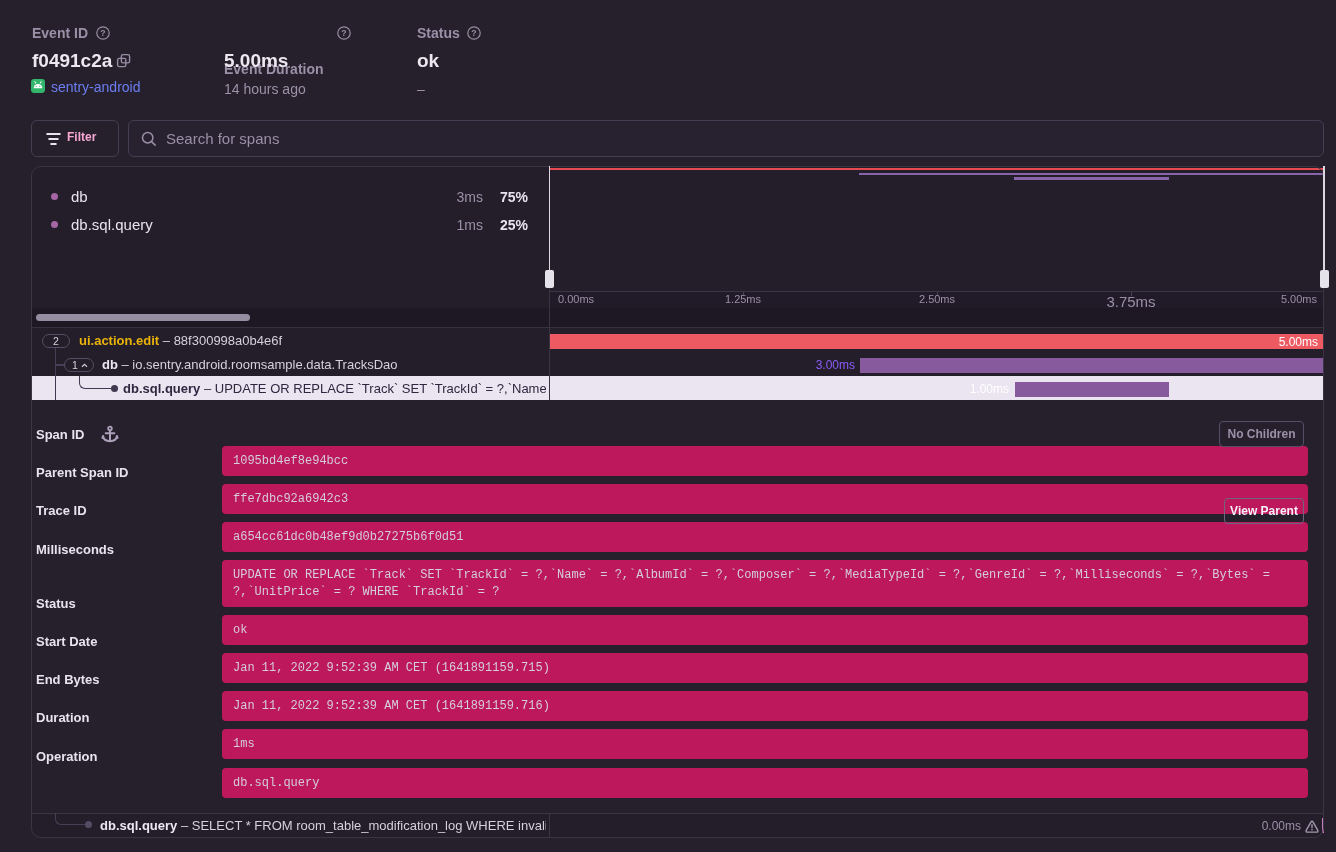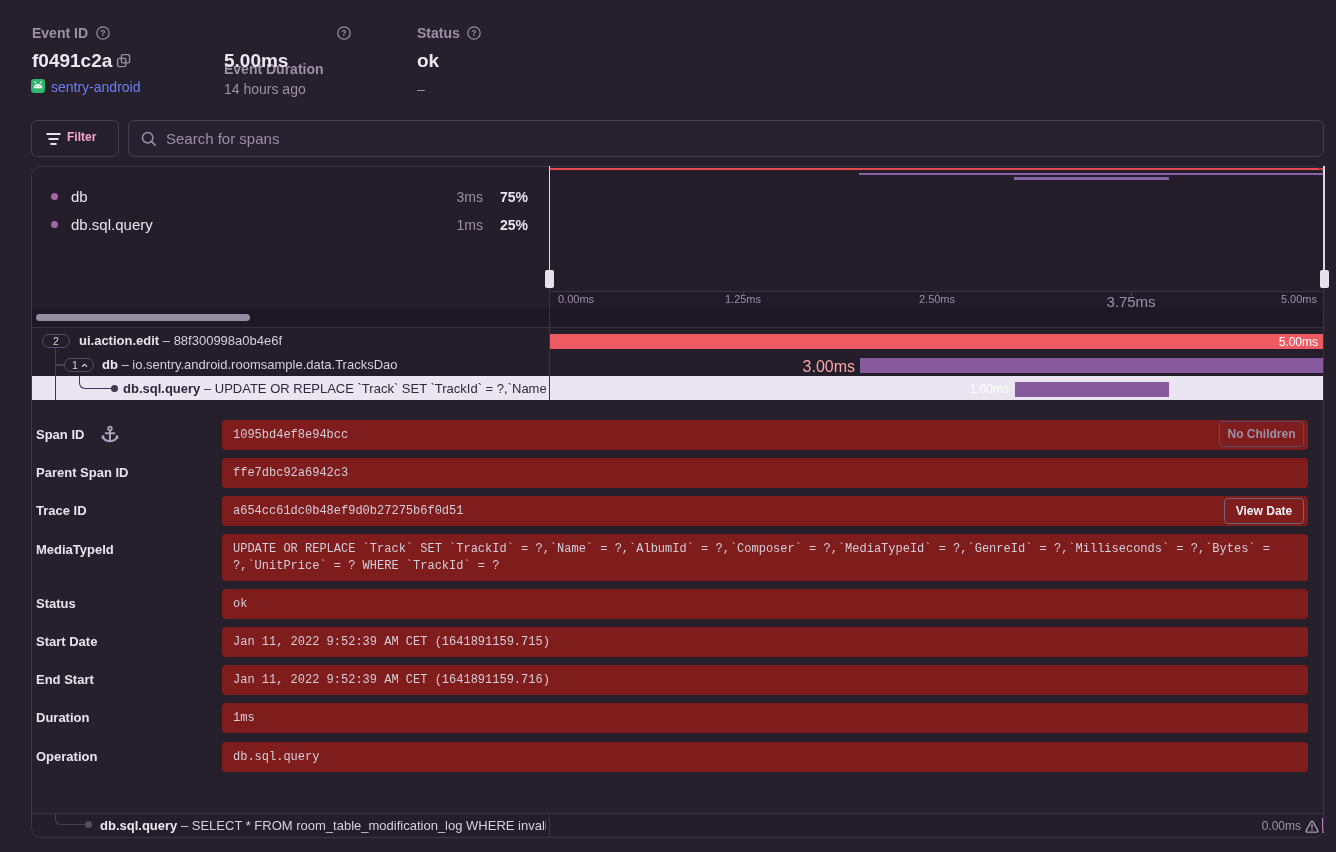--- a/index.html
+++ b/index.html
@@ -2,21 +2,21 @@
 <html><head>
 <meta charset="utf-8">
 <style>
   html,body{margin:0;padding:0;}
   body{width:1336px;height:852px;background:#26202c;font-family:"Liberation Sans",sans-serif;position:relative;overflow:hidden;}
   .a{position:absolute;}
   .lbl{font-weight:bold;font-size:14px;color:#9b90a7;}
   .big{font-weight:bold;font-size:19px;color:#ece8f2;}
   .muted{font-size:14px;color:#9b90a7;}
   .mono{font-family:"Liberation Mono",monospace;font-size:12px;color:#d4cdda;}
-  .vbox{position:absolute;left:222px;width:1086px;background:#7f1d1d;border-radius:4px;}
+  .vbox{position:absolute;left:222px;width:1086px;background:#be185d;border-radius:4px;margin-top:26px;}
   .dlabel{position:absolute;left:36px;font-weight:bold;font-size:13px;color:#e8e3ee;}
   .rowtxt{font-size:13px;white-space:nowrap;overflow:hidden;}
 </style>
 </head>
 <body>
 
 <div class="a lbl" style="left:32px;top:25px;">Event ID</div>
 <div class="a" style="left:96px;top:26px;"><svg width="14" height="14" viewBox="0 0 16 16">
       <circle cx="8" cy="8" r="7.1" fill="none" stroke="#968ca2" stroke-width="1.4"></circle>
       <text x="8" y="11.8" font-size="10" text-anchor="middle" fill="#968ca2" font-family="Liberation Sans" font-weight="bold">?</text>
@@ -95,34 +95,34 @@
 <div class="a" style="left:897px;top:293px;width:80px;text-align:center;font-size:11px;color:#9b90a7;">2.50ms</div>
 <div class="a" style="left:1091px;top:293px;width:80px;text-align:center;font-size:15px;color:#9b90a7;">3.75ms</div>
 <div class="a" style="left:1237px;top:293px;width:80px;text-align:right;font-size:11px;color:#9b90a7;">5.00ms</div>
 
 <div class="a" style="left:32px;top:308px;width:1291px;height:19px;background:#1d1824;"></div>
 <div class="a" style="left:36px;top:313.5px;width:214px;height:7px;border-radius:3.5px;background:#958da1;"></div>
 
 <div class="a" style="left:32px;top:327px;width:1291px;height:1px;background:#37303f;"></div>
 
 <div class="a" style="left:42px;top:334px;width:28px;height:14px;border:1px solid #554d63;border-radius:8px;box-sizing:border-box;text-align:center;font-size:10.5px;line-height:12px;color:#d6d0dc;">2</div>
-<div class="a rowtxt" style="left:79px;top:333px;width:467px;color:#d6d0dc;"><b style="color:#e5e5e5;margin-top:35px;">ui.action.edit</b> – 88f300998a0b4e6f</div>
+<div class="a rowtxt" style="left:79px;top:333px;width:467px;color:#d6d0dc;"><b style="color:#eab308;margin-top:35px;">ui.action.edit</b> – 88f300998a0b4e6f</div>
 <div class="a" style="left:550px;top:333.5px;width:774px;height:15px;background:#ee5a62;"></div>
 <div class="a" style="left:1154px;top:335px;width:164px;text-align:right;font-size:12px;color:#fff;">5.00ms</div>
 
 <div class="a" style="left:54.5px;top:348px;width:1.5px;height:52px;background:#473f55;"></div>
 <div class="a" style="left:56px;top:364px;width:9px;height:1.5px;background:#473f55;"></div>
 <div class="a" style="left:64px;top:358px;width:30px;height:14px;border:1px solid #554d63;border-radius:8px;box-sizing:border-box;color:#d6d0dc;">
     <span style="position:absolute;left:7px;top:0px;font-size:10.5px;line-height:12px;">1</span>
     <svg style="position:absolute;left:16px;top:4px;" width="7" height="5" viewBox="0 0 8 6" fill="none" stroke="#cfc8d8" stroke-width="1.4">
       <path d="M1 4.5 4 1.5 7 4.5"></path>
     </svg>
   </div>
 <div class="a rowtxt" style="left:102px;top:357px;width:444px;color:#d6d0dc;"><b style="color:#ece7f2;">db</b> – io.sentry.android.roomsample.data.TracksDao</div>
-<div class="a" style="left:790px;top:358px;width:65px;text-align:right;font-size:16px;color:#fca5a5;">3.00ms</div>
+<div class="a" style="left:790px;top:358px;width:65px;text-align:right;font-size:12px;color:#8b5cf6;">3.00ms</div>
 <div class="a" style="left:860px;top:357.5px;width:464px;height:15px;background:#875a9d;"></div>
 
 <div class="a" style="left:32px;top:376px;width:1291px;height:24px;background:#eae5f0;"></div>
 <div class="a" style="left:54.5px;top:376px;width:1.5px;height:24px;background:#3f384e;"></div>
 <div class="a" style="left:78.5px;top:376px;width:33px;height:13px;border-left:1.5px solid #3f384e;border-bottom:1.5px solid #3f384e;border-bottom-left-radius:6px;box-sizing:border-box;"></div>
 <div class="a" style="left:111px;top:384.5px;width:7px;height:7px;border-radius:50%;background:#3f384e;"></div>
 <div class="a rowtxt" style="left:123px;top:381px;width:423px;color:#2e2740;"><b>db.sql.query</b> – UPDATE OR REPLACE `Track` SET `TrackId` = ?,`Name` = ?,`AlbumId` = ?</div>
 <div class="a" style="left:944px;top:382px;width:65px;text-align:right;font-size:12px;color:#ffffff;">1.00ms</div>
 <div class="a" style="left:1014.5px;top:381.5px;width:154.5px;height:15px;background:#875a9d;"></div>
 
@@ -143,39 +143,39 @@
 
 <div class="dlabel" style="top:465px;">Parent Span ID</div>
 <div class="vbox" style="top:458px;height:30px;">
     <span class="mono" style="position:absolute;left:11px;top:0;line-height:30px;">ffe7dbc92a6942c3</span>
   </div>
 
 <div class="dlabel" style="top:503px;">Trace ID</div>
 <div class="vbox" style="top:496px;height:30px;">
     <span class="mono" style="position:absolute;left:11px;top:0;line-height:30px;">a654cc61dc0b48ef9d0b27275b6f0d51</span>
   </div>
-<div class="a" style="left:1224px;top:498px;width:80px;height:26px;border:1px solid #6e6680;border-radius:4px;box-sizing:border-box;text-align:center;line-height:24px;font-size:12px;font-weight:bold;color:#f4f1f7;">View Date</div>
-
-<div class="dlabel" style="top:542px;">MediaTypeId</div>
+<div class="a" style="left:1224px;top:498px;width:80px;height:26px;border:1px solid #6e6680;border-radius:4px;box-sizing:border-box;text-align:center;line-height:24px;font-size:12px;font-weight:bold;color:#f4f1f7;">View Parent</div>
+
+<div class="dlabel" style="top:542px;">Milliseconds</div>
 <div class="vbox" style="top:534px;height:47px;">
     <span class="mono" style="position:absolute;left:11px;top:7px;line-height:17px;white-space:pre;">UPDATE OR REPLACE `Track` SET `TrackId` = ?,`Name` = ?,`AlbumId` = ?,`Composer` = ?,`MediaTypeId` = ?,`GenreId` = ?,`Milliseconds` = ?,`Bytes` =
 ?,`UnitPrice` = ? WHERE `TrackId` = ?</span>
   </div>
 
 <div class="dlabel" style="top:596px;">Status</div>
 <div class="vbox" style="top:589px;height:30px;">
     <span class="mono" style="position:absolute;left:11px;top:0;line-height:30px;">ok</span>
   </div>
 
 <div class="dlabel" style="top:634px;">Start Date</div>
 <div class="vbox" style="top:627px;height:30px;">
     <span class="mono" style="position:absolute;left:11px;top:0;line-height:30px;">Jan 11, 2022 9:52:39 AM CET (1641891159.715)</span>
   </div>
 
-<div class="dlabel" style="top:672px;">End Start</div>
+<div class="dlabel" style="top:672px;">End Bytes</div>
 <div class="vbox" style="top:665px;height:30px;">
     <span class="mono" style="position:absolute;left:11px;top:0;line-height:30px;">Jan 11, 2022 9:52:39 AM CET (1641891159.716)</span>
   </div>
 
 <div class="dlabel" style="top:710px;">Duration</div>
 <div class="vbox" style="top:703px;height:30px;">
     <span class="mono" style="position:absolute;left:11px;top:0;line-height:30px;">1ms</span>
   </div>
 
 <div class="dlabel" style="top:749px;">Operation</div>

